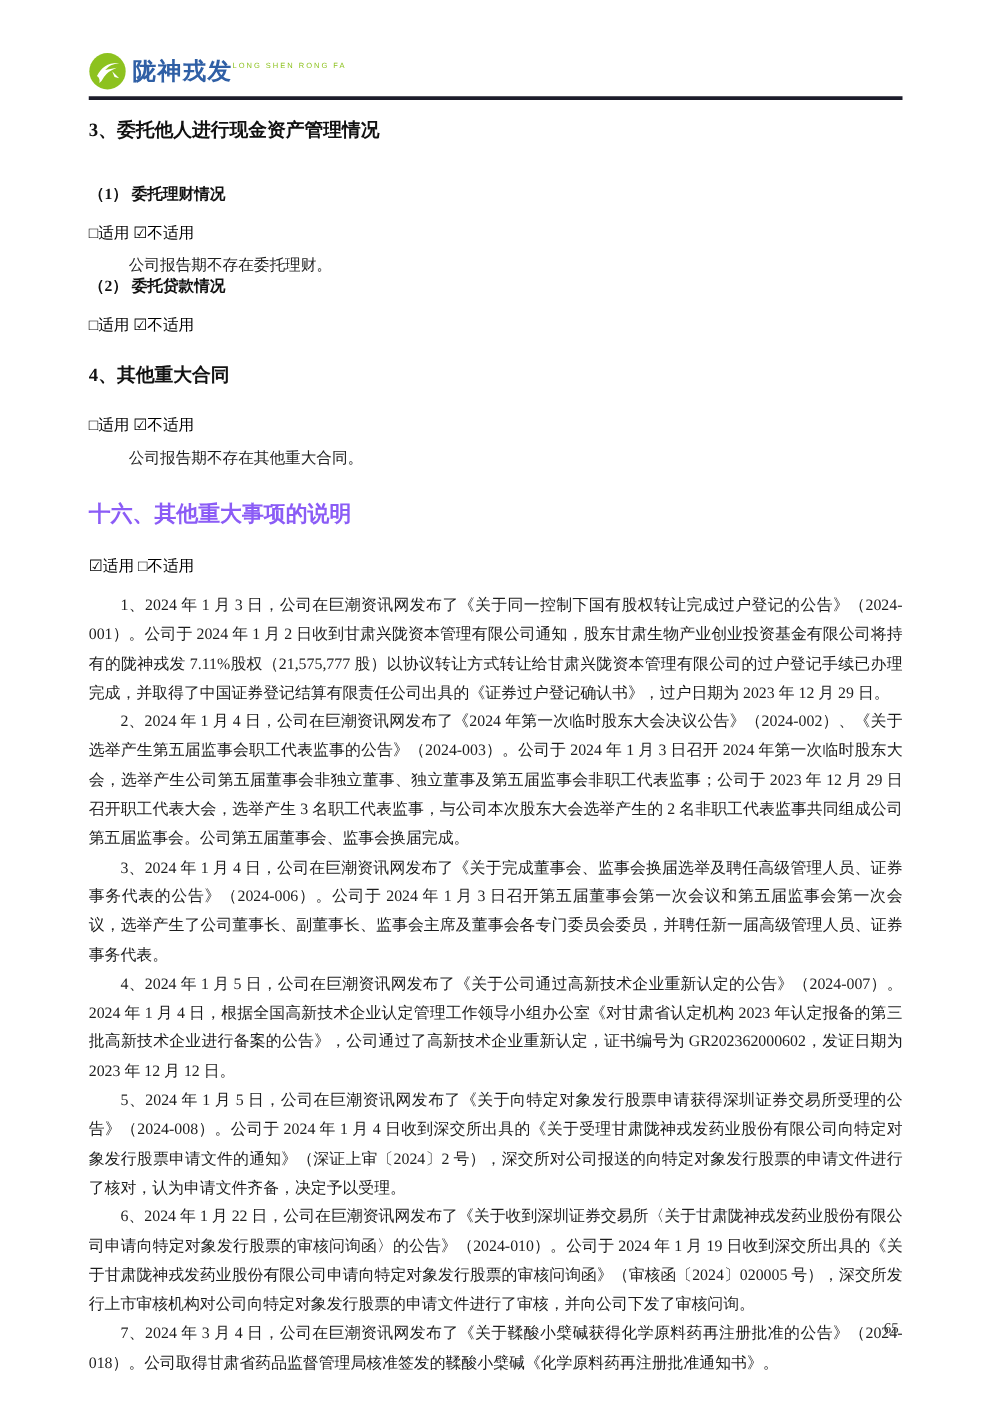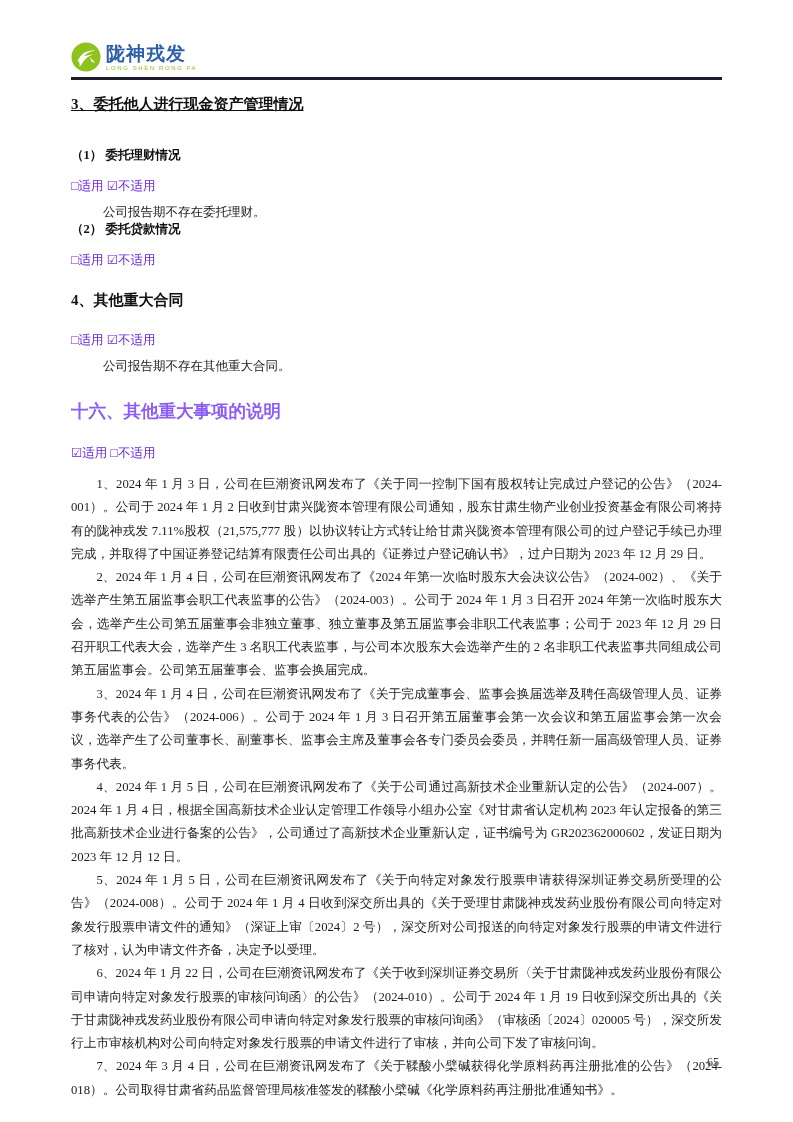--- a/index.html
+++ b/index.html
@@ -19,21 +19,21 @@
   .header {
     display: flex;
     justify-content: space-between;
     align-items: flex-end;
     padding-top: 42px;
     padding-bottom: 5px;
     border-bottom: 3px solid #1c1c2a;
   }
   .logo { display: flex; align-items: center; gap: 5px; }
   .logo-icon { width: 30px; height: 30px; display: block; }
-  .logo-text { display: flex; flex-direction: column; line-height: 1; }
+  .logo-text { display: flex; flex-direction: row; line-height: 1; }
   .logo-cn {
     font-family: "Liberation Sans", sans-serif;
     font-weight: bold;
     font-size: 19px;
     letter-spacing: 1px;
     color: #2f5fa5;
   }
   .logo-en {
     font-family: "Liberation Sans", sans-serif;
     font-size: 6px;
@@ -55,32 +55,32 @@
     font-weight: bold;
     color: #111;
     margin: 0;
   }
   .h-chapter {        
     font-size: 17.5px;
     font-weight: bold;
     color: #8b5cf6;
     margin: 0;
   }
-  .check-line { font-size: 12.5px; color: #6d28d9; }
+  .check-line { font-size: 12.5px; color: #000000; }
   .note-line  { font-size: 12.5px; color: #222; }
   .para {
     font-size: 12.7px;
     line-height: 23.3px;
     text-align: justify;
     text-indent: 2em;
     color: #1d1d1d;
     margin: 0;
   }
   
-  .mt-s3    { margin-top: 15px; text-decoration: underline; }
+  .mt-s3    { margin-top: 15px; }
   .mt-h1sub { margin-top: 33px; }
   .mt-check { margin-top: 14px; }
   .mt-note  { margin-top: 9px; margin-left: 32px; }
   .mt-h2sub { }
   .mt-s4    { margin-top: 22px; }
   .mt-s16   { margin-top: 24px; }
   .mt-appl  { margin-top: 22px; }
   .mt-paras { margin-top: 11px; }
 
   .page-number {

